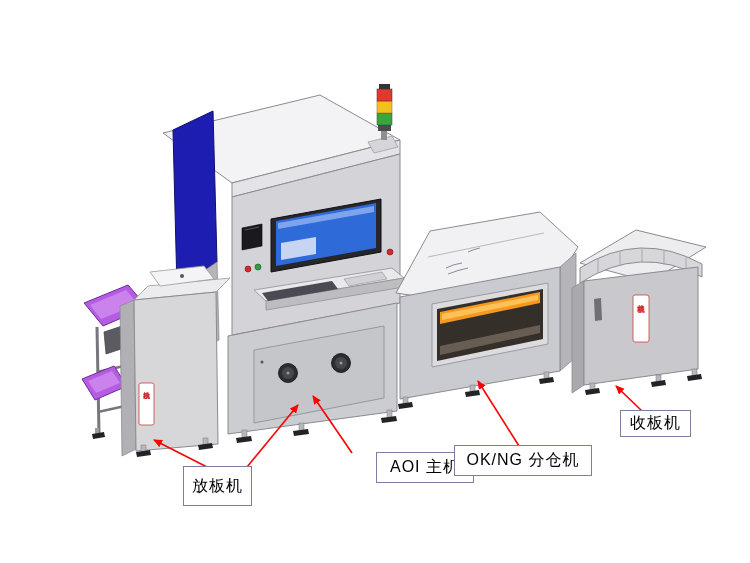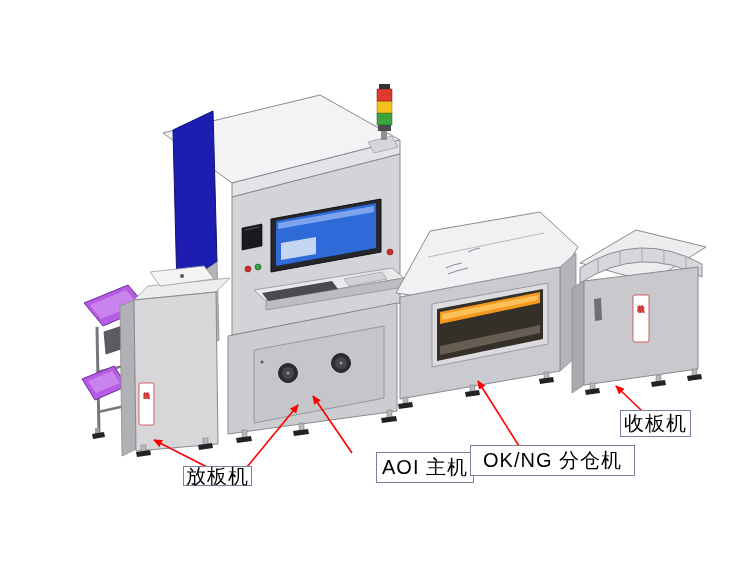--- a/index.html
+++ b/index.html
@@ -1,20 +1,20 @@
 <!DOCTYPE html>
 <html><head>
 <meta charset="utf-8">
 <style>
   html,body{margin:0;padding:0;background:#ffffff;}
   .canvas{position:relative;width:750px;height:563px;background:#ffffff;overflow:hidden;
           font-family:"Liberation Sans",sans-serif;}
   .canvas svg{position:absolute;left:0;top:0;}
   .callout{position:absolute;display:flex;align-items:center;justify-content:center;
-           border:1px solid #7d7d9c;background:#ffffff;color:#000;font-size:20px;
+           border:1px solid #7d7d9c;background:#ffffff;color:#000;font-size:16px;
            letter-spacing:1px;box-sizing:border-box;}
   .vtext{writing-mode:vertical-rl;text-orientation:upright;}
 </style>
 </head>
 <body>
 
 <div class="canvas">
 
 <svg viewBox="0 0 750 563" width="750" height="563">
   <defs>
@@ -163,18 +163,18 @@
 
   <g fill="none" stroke-width="1.6">
     <line x1="207" y1="467" x2="154" y2="440" marker-end="url(#arr)" stroke="#ff0000"></line>
     <line x1="247" y1="467" x2="298" y2="405" marker-end="url(#arr)" stroke="#ff0000"></line>
     <line x1="352" y1="453" x2="313" y2="396" marker-end="url(#arr)" stroke="#ff0000"></line>
     <line x1="519" y1="446" x2="478" y2="381" marker-end="url(#arr)" stroke="#ff0000"></line>
     <line x1="642" y1="411" x2="616" y2="386" marker-end="url(#arr)" stroke="#ff0000"></line>
   </g>
 </svg>
 
-<div class="callout" style="left:183px;top:466px;width:69px;height:20px;">放板机</div>
+<div class="callout" style="left:183px;top:466px;width:69px;height:40px;">放板机</div>
 <div class="callout" style="left:328px;top:452px;width:98px;height:31px;margin-left:48px;">AOI 主机</div>
-<div class="callout" style="left:470px;top:445px;width:165px;height:31px;">OK/NG 分仓机</div>
+<div class="callout" style="left:454px;top:445px;width:138px;height:31px;">OK/NG 分仓机</div>
 <div class="callout" style="left:620px;top:410px;width:71px;height:27px;">收板机</div>
 
 </div>
 
 </body></html>

